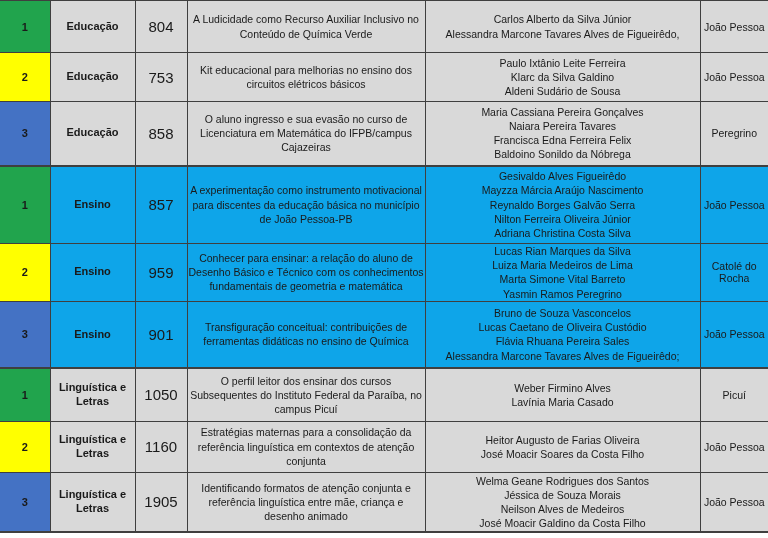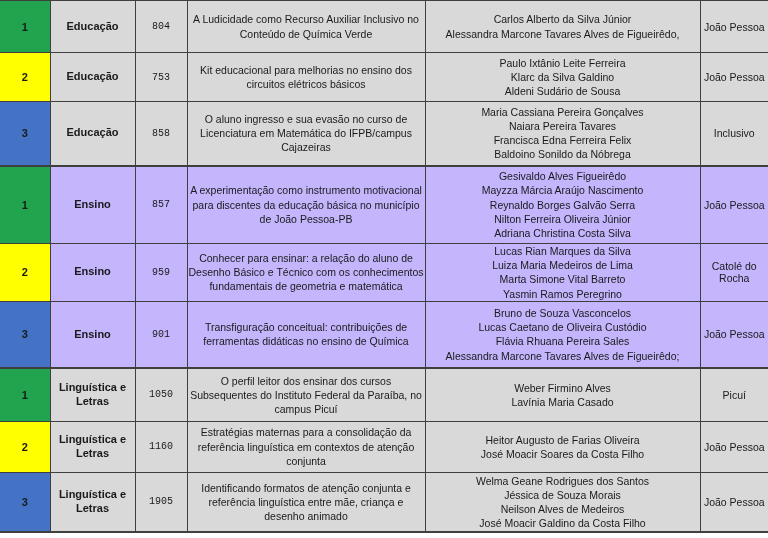--- a/index.html
+++ b/index.html
@@ -60,23 +60,22 @@
     text-align: center;
     font-size: 11px;
     font-weight: bold;
     color: #1a1a1a;
     line-height: 1.25;
     padding: 2px 4px;
     margin-top: 20px;
   }
   .cell-num {
     text-align: center;
-    font-size: 10px;
-    color: #1a1a1a;
-    font-family: Liberation Mono, monospace;
+    font-size: 15px;
+    color: #1a1a1a;
   }
   .cell-title {
     text-align: center;
     font-size: 10.5px;
     color: #1a1a1a;
     line-height: 1.35;
     padding: 3px 8px;
   }
   .cell-auth {
     text-align: center;
@@ -87,21 +86,21 @@
     white-space: pre-line;
   }
   .cell-city {
     text-align: center;
     font-size: 10.5px;
     color: #1a1a1a;
     padding: 2px 3px;
   }
 
   tr.bg-gray td.body-cell { background: #d9d9d9; }
-  tr.bg-white td.body-cell { background: #c4b5fd; }
+  tr.bg-white td.body-cell { background: #0ea5e9; }
 
   
   tr.group-end td { border-bottom: 2px solid #3f3f3f; }
 </style>
 </head>
 <body>
 
 <div id="sheet">
   <table class="grid">
     <colgroup>
@@ -134,21 +133,21 @@
         </tr>
         <tr class="bg-gray group-end" style="height: 64px;">
           <td class="cell-rank rank-3">3</td>
           <td class="cell-area body-cell">Educação</td>
           <td class="cell-num body-cell">858</td>
           <td class="cell-title body-cell">O aluno ingresso e sua evasão no curso de Licenciatura em Matemática do IFPB/campus Cajazeiras</td>
           <td class="cell-auth body-cell">Maria Cassiana Pereira Gonçalves
 Naiara Pereira Tavares
 Francisca Edna Ferreira Felix
 Baldoino Sonildo da Nóbrega</td>
-          <td class="cell-city body-cell">Inclusivo</td>
+          <td class="cell-city body-cell">Peregrino</td>
         </tr>
         <tr class="bg-white" style="height: 78px;">
           <td class="cell-rank rank-1">1</td>
           <td class="cell-area body-cell">Ensino</td>
           <td class="cell-num body-cell">857</td>
           <td class="cell-title body-cell">A experimentação como instrumento motivacional para discentes da educação básica no município de João Pessoa-PB</td>
           <td class="cell-auth body-cell">Gesivaldo Alves Figueirêdo
 Mayzza Márcia Araújo Nascimento
 Reynaldo Borges Galvão Serra
 Nilton Ferreira Oliveira Júnior

